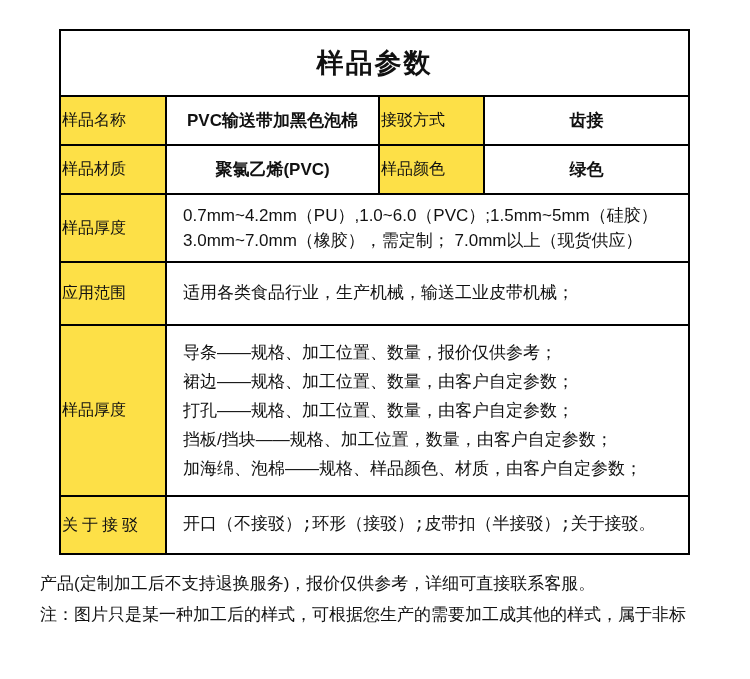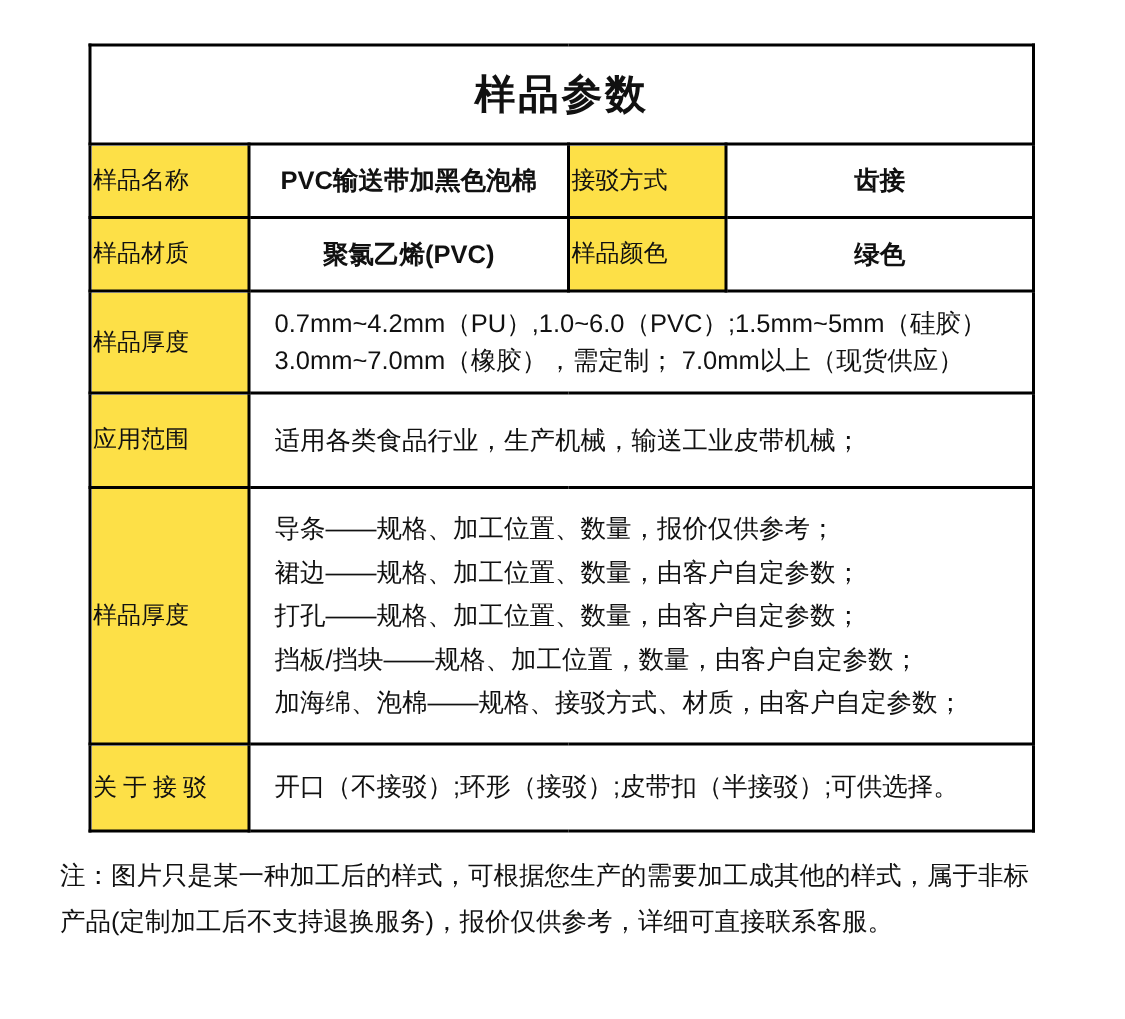--- a/index.html
+++ b/index.html
@@ -58,21 +58,21 @@
     padding: 8px 12px 8px 16px;
   }
   .row-kv   { height: 49px; }
   .row-thick { height: 66px; }
   .row-range { height: 63px; border-radius: 24px; }
   .row-special { height: 171px; }
   .row-joint { height: 58px; }
 
   .lh-tight div { line-height: 25px; }
   .lh-wide  div { line-height: 29px; }
-  .lh-single div { line-height: 22px; }
+  .lh-single div { line-height: 22px; font-family: Liberation Mono, monospace; }
 
   .note {
     margin: 13px 40px 0 40px;
     font-size: 17px;
     line-height: 31px;
     color: #111111;
   }
 </style>
 </head>
 <body>
@@ -118,29 +118,29 @@
       </td>
     </tr>
 
     <tr class="row-special">
       <td class="label-cell">样品厚度</td>
       <td colspan="3" class="value-left lh-wide">
         <div>导条——规格、加工位置、数量，报价仅供参考；</div>
         <div>裙边——规格、加工位置、数量，由客户自定参数；</div>
         <div>打孔——规格、加工位置、数量，由客户自定参数；</div>
         <div>挡板/挡块——规格、加工位置，数量，由客户自定参数；</div>
-        <div>加海绵、泡棉——规格、接驳方式、材质，由客户自定参数；</div>
+        <div>加海绵、泡棉——规格、样品颜色、材质，由客户自定参数；</div>
       </td>
     </tr>
 
     <tr class="row-joint">
       <td class="label-cell label-spaced">关于接驳</td>
       <td colspan="3" class="value-left lh-single">
-        <div>开口（不接驳）;环形（接驳）;皮带扣（半接驳）;可供选择。</div>
+        <div>开口（不接驳）;环形（接驳）;皮带扣（半接驳）;关于接驳。</div>
       </td>
     </tr>
   </tbody>
 </table>
 
 <div class="note">
+  <div>产品(定制加工后不支持退换服务)，报价仅供参考，详细可直接联系客服。</div>
   <div>注：图片只是某一种加工后的样式，可根据您生产的需要加工成其他的样式，属于非标</div>
-  <div>产品(定制加工后不支持退换服务)，报价仅供参考，详细可直接联系客服。</div>
 </div>
 
 </body></html>

